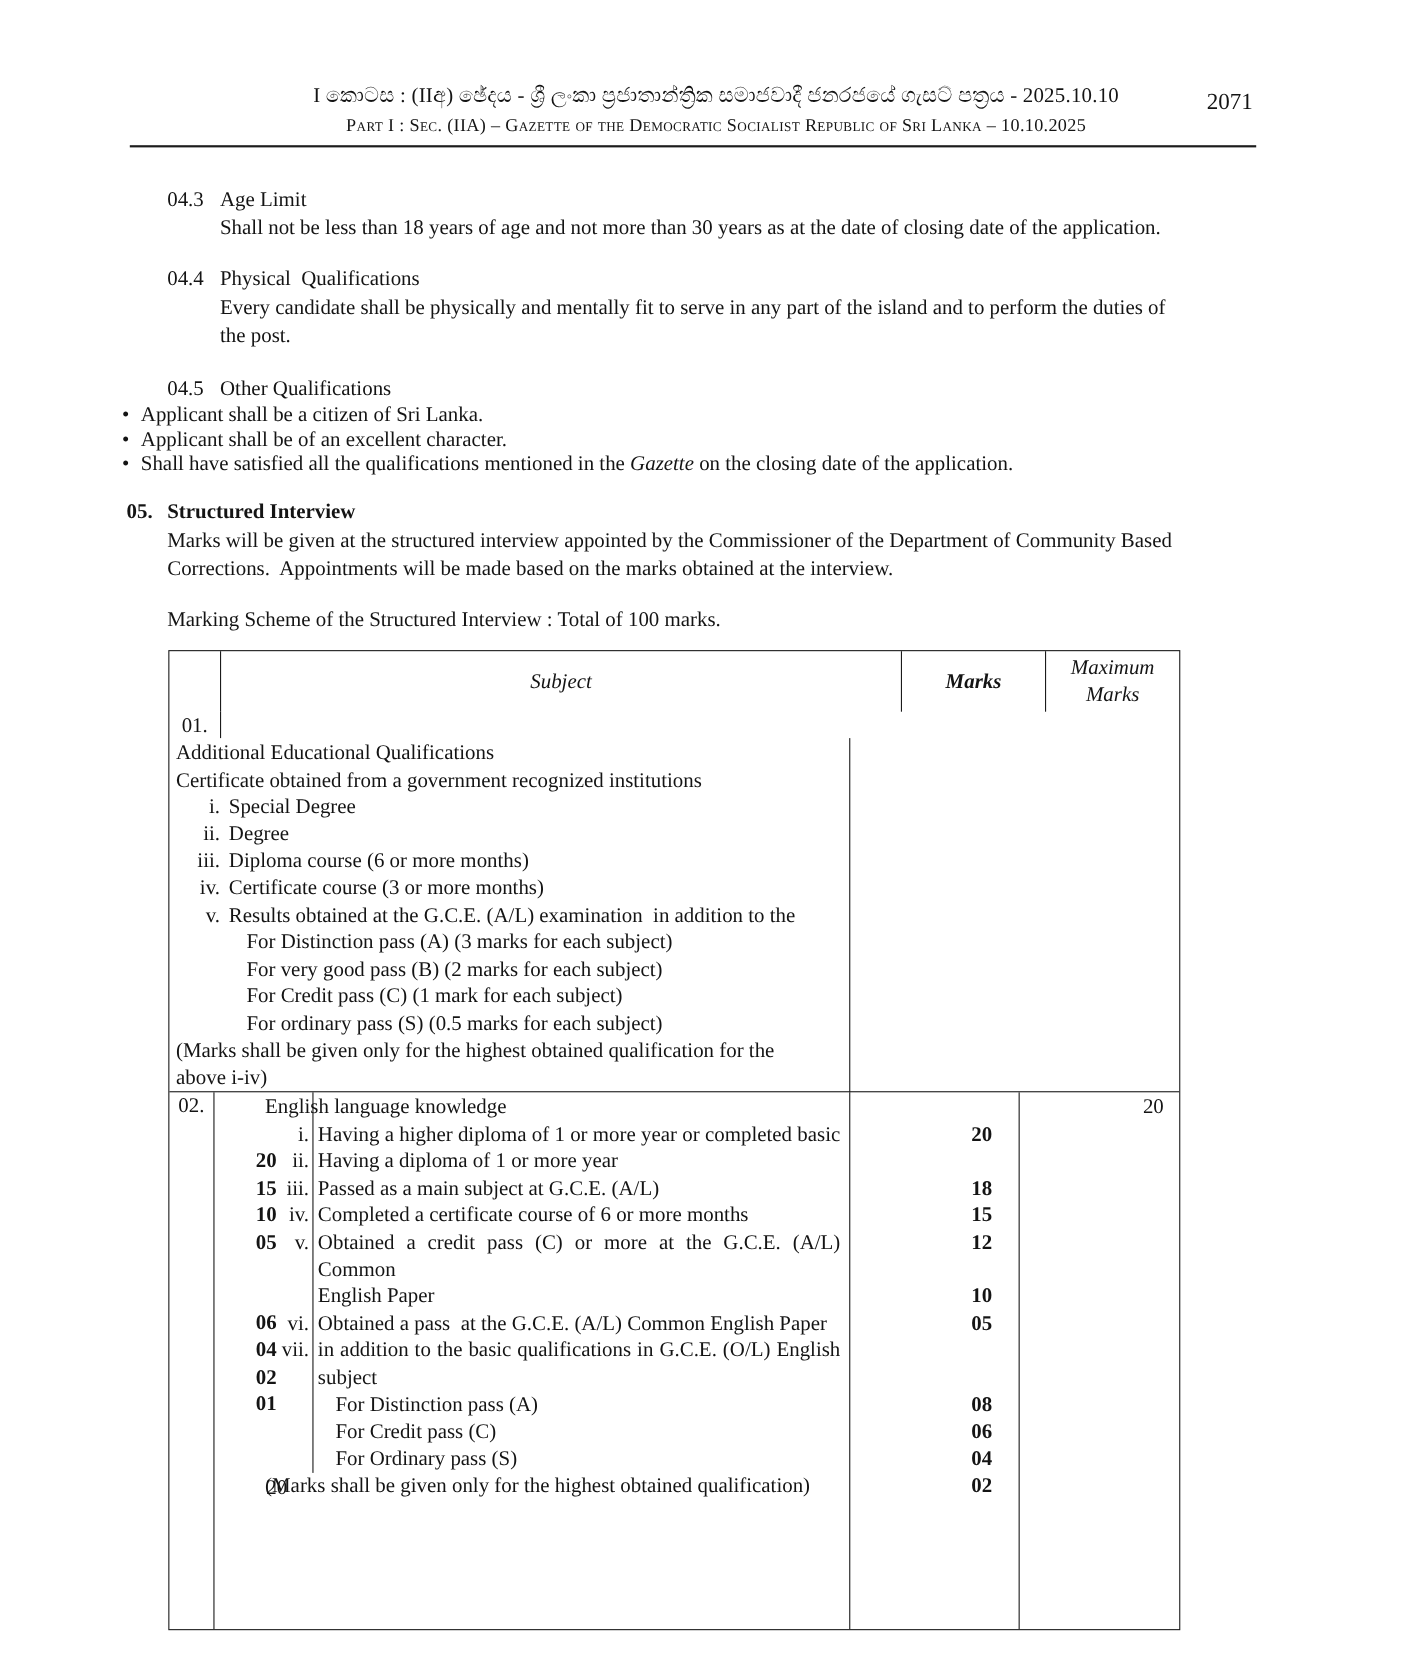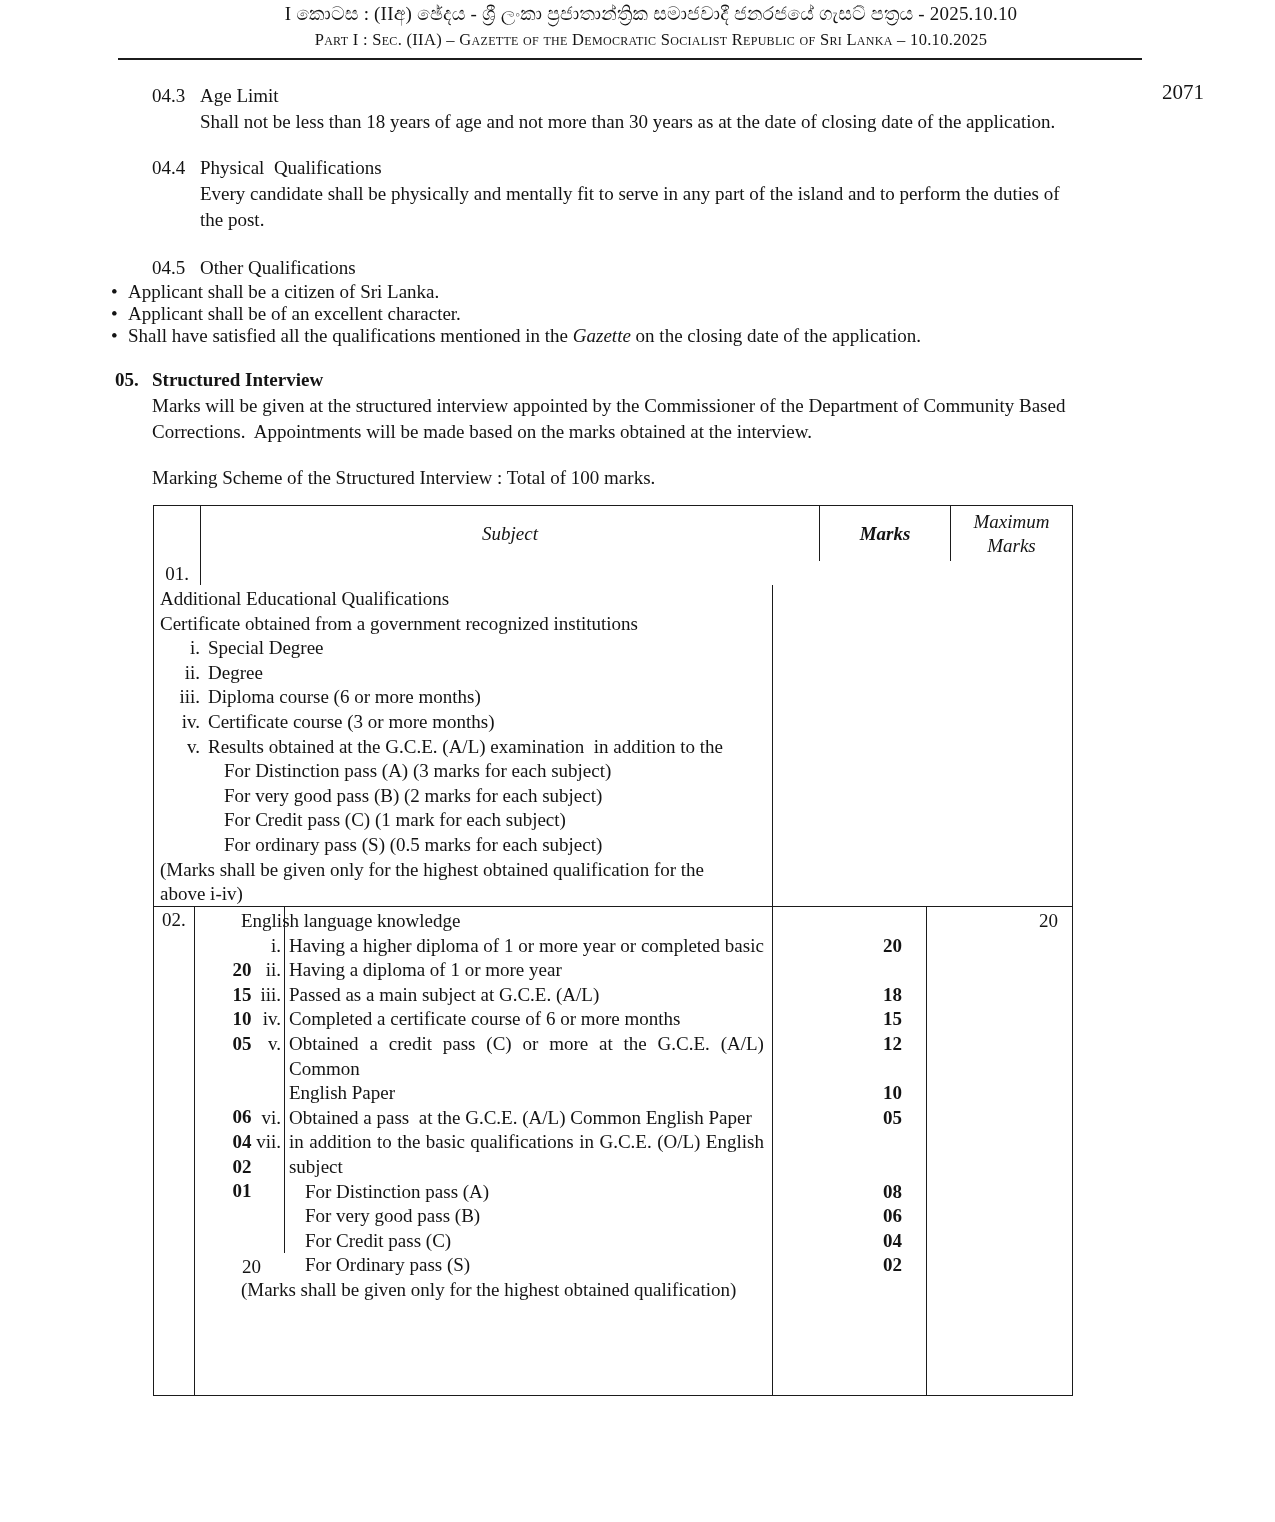--- a/index.html
+++ b/index.html
@@ -7,32 +7,32 @@
     position:relative;
     width:1275px;height:1522px;
     background:#fff;color:#141414;
     font-family:"Liberation Serif", serif;
     font-size:19px;
     overflow:hidden;
   }
   .pw{white-space:pre-wrap;}
 
   
-  .hdr{text-align:center;margin-left:27px;}
+  .hdr{text-align:center;padding-top:74px;margin-left:27px;}
   .hdr-si{font-size:19px;line-height:27px;letter-spacing:.2px;}
   .hdr-en{font-size:16.5px;line-height:22px;margin-top:2px;font-variant:small-caps;letter-spacing:.3px;}
-  .pageno{position:absolute;top:80px;left:1162px;font-size:21px;}
+  .pageno{position:absolute;top:80px;left:1097px;font-size:21px;}
   .rule{height:0;border-top:2.5px solid #1c1c1c;width:1024px;margin:7px 0 0 118px;}
 
   
   .sec{margin-left:152px;margin-right:110px;line-height:26px;}
   .sec-head{display:flex;}
   .sec-num{flex:none;width:48px;}
   .sec-body{margin-left:48px;}
-  .m43{margin-top:23px;}
+  .m43{margin-top:35px;}
   .m44{margin-top:20px;}
   .m45{margin-top:22px;}
   .bullets{margin-left:111px;}
   .bullet{display:flex;}
   .bdot{flex:none;width:17px;}
   .it{font-style:italic;}
 
   .sec5{margin-left:115px;margin-right:110px;line-height:26px;margin-top:20px;}
   .sec5-head{display:flex;font-weight:bold;}
   .sec5-num{flex:none;width:37px;}
@@ -249,23 +249,20 @@
               <span class="rn">vii.</span>
               <span class="lt j">in addition to the basic qualifications in G.C.E. (O/L) English</span>
             </div>
             <div class="ln cont">
               <span class="lt">subject</span>
             </div>
             <div class="ln sub">
               <span class="lt">For Distinction pass (A)</span>
             </div>
             <div class="ln sub">
-              <span class="lt">For very good pass (B)</span>
-            </div>
-            <div class="ln sub">
               <span class="lt">For Credit pass (C)</span>
             </div>
             <div class="ln sub">
               <span class="lt">For Ordinary pass (S)</span>
             </div>
             <div class="ln">
               <span class="lt">(Marks shall be given only for the highest obtained qualification)</span>
             </div>
           </div>
           <div class="cell c-marks">

